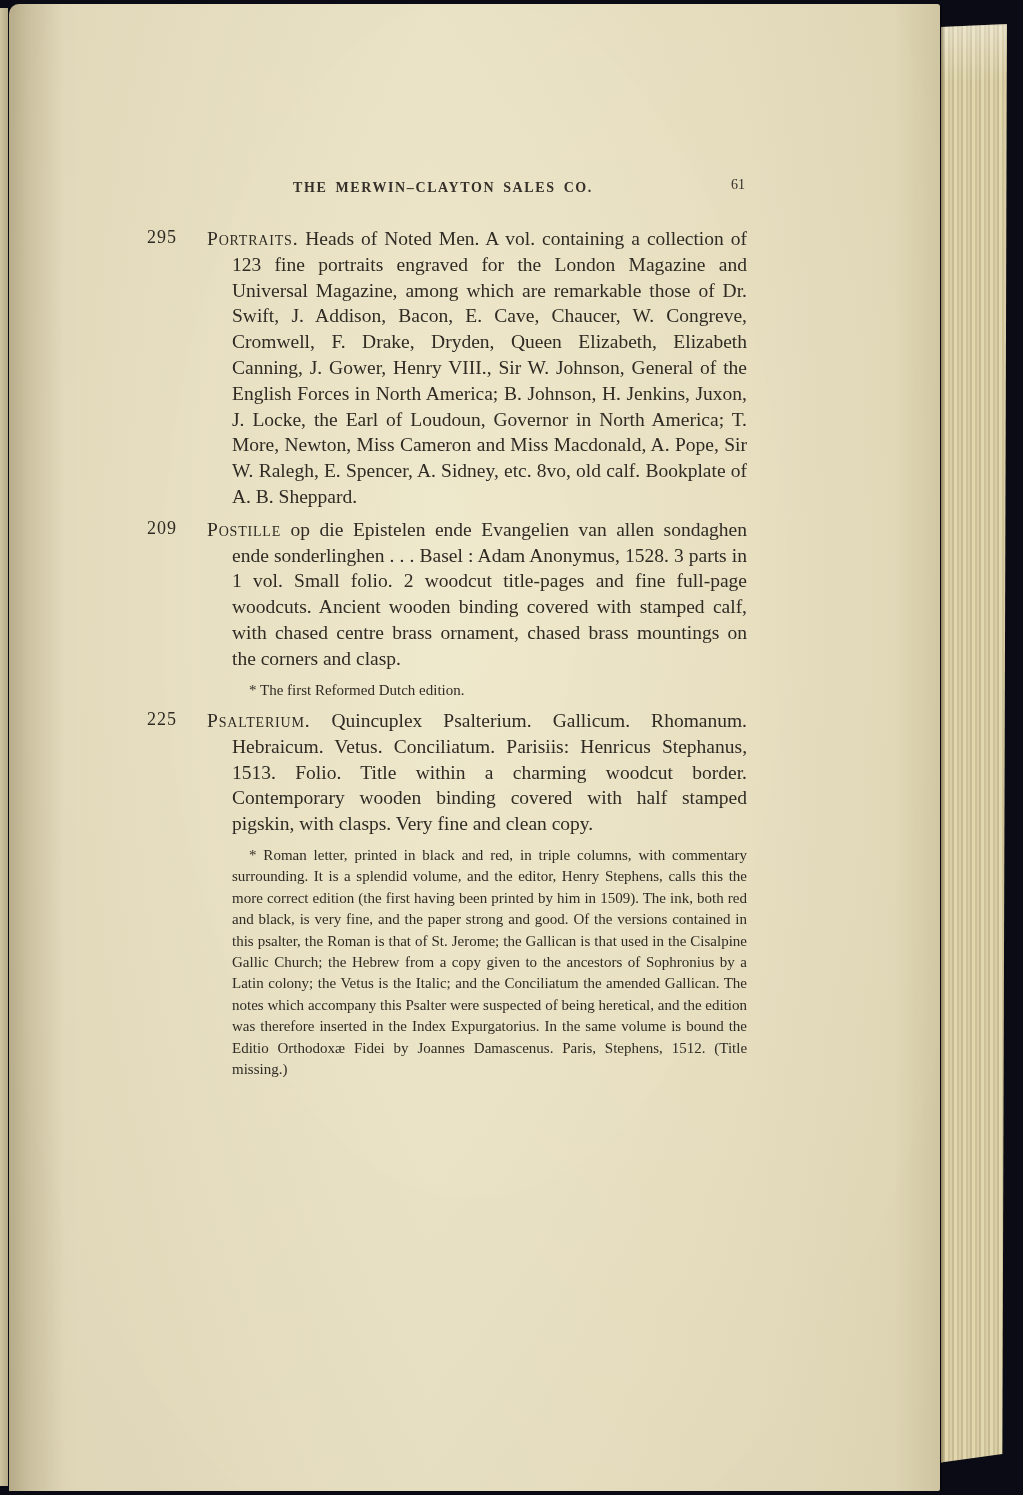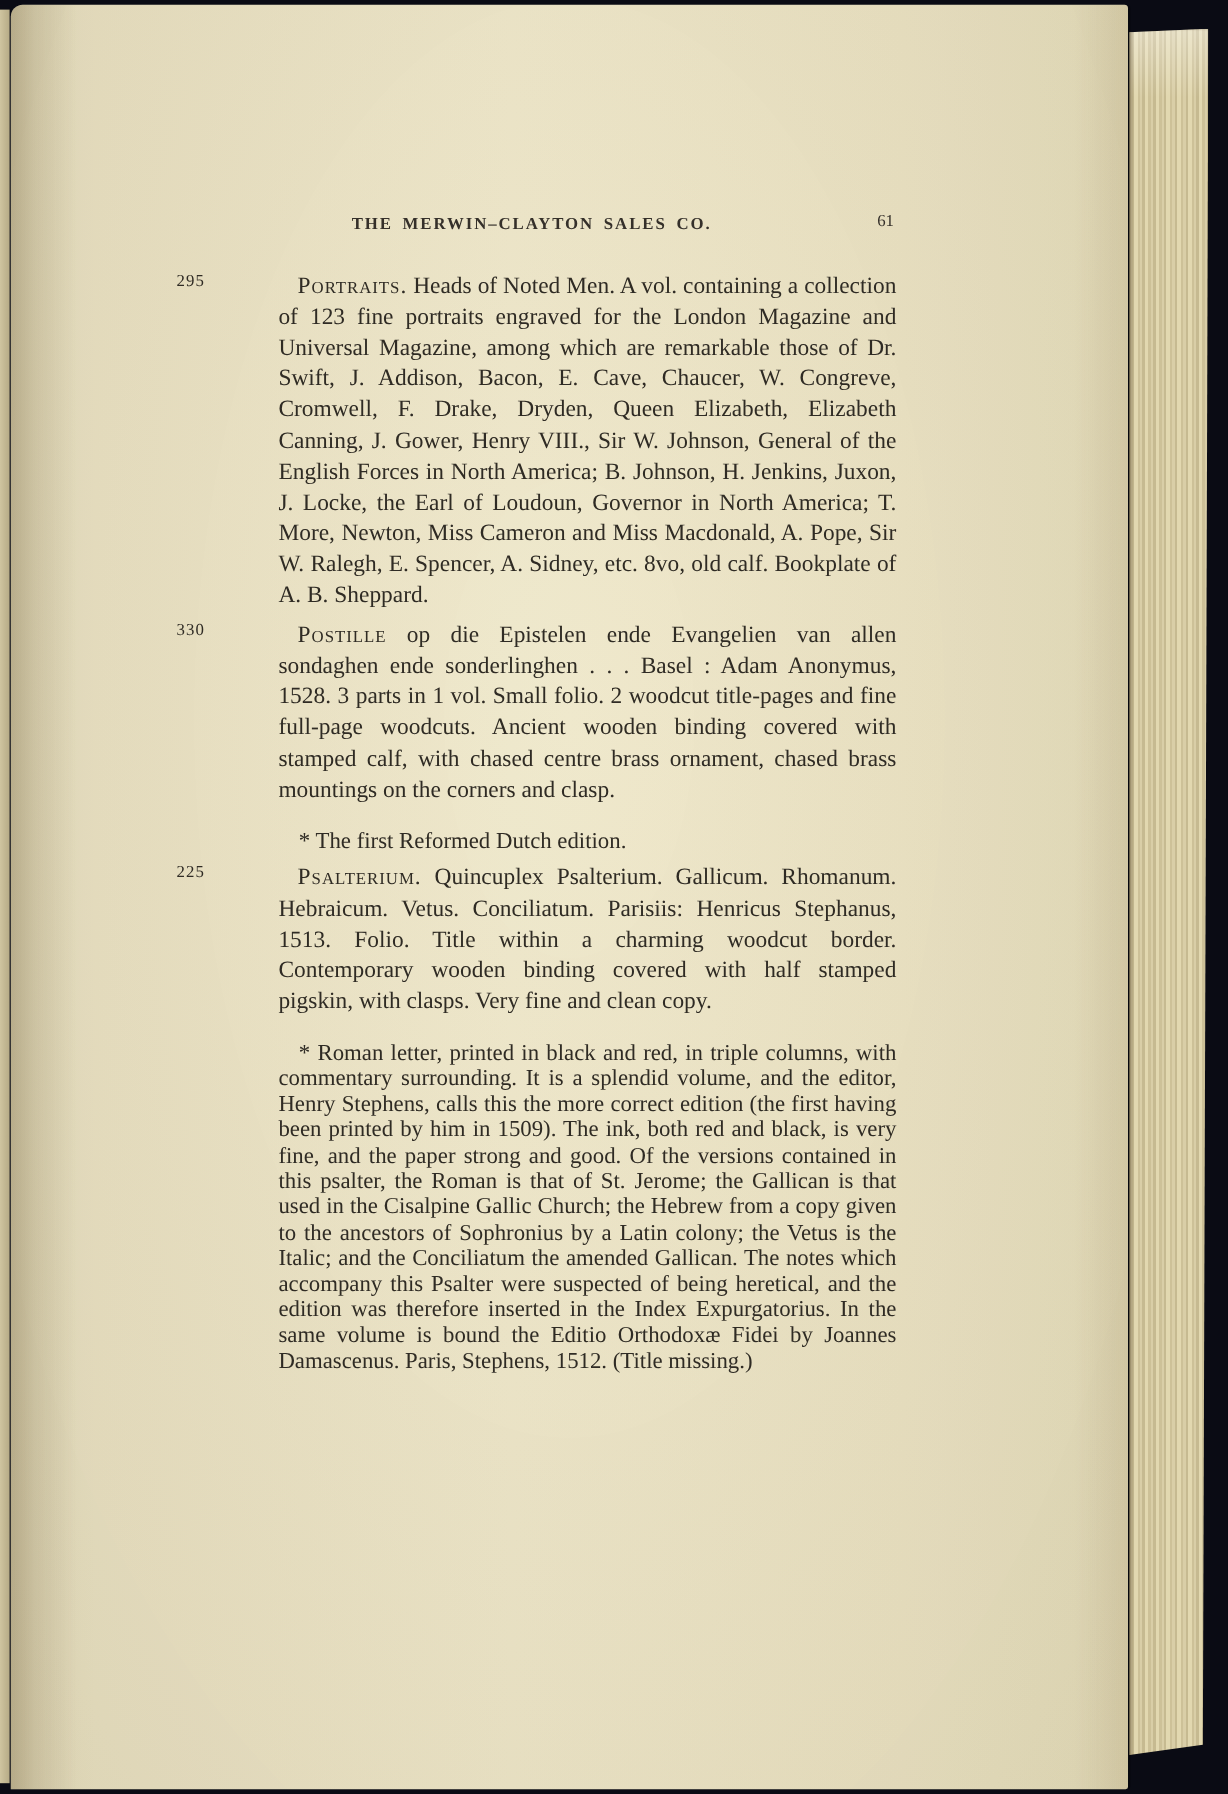--- a/index.html
+++ b/index.html
@@ -58,53 +58,53 @@
     font-size: 14px; font-weight: 700; letter-spacing: 1.6px;
     color: #35302a; word-spacing: 3px;
   }
   .page-number {
     position: absolute; right: 2px; top: -3px;
     font-size: 14px; color: #35302a;
   }
   .entry { position: relative; padding-left: 93px; margin-bottom: 7px; }
   .lot-number {
     position: absolute; left: 8px; top: 1px;
-    font-size: 14px; letter-spacing: 1px;
+    font-size: 18px; letter-spacing: 1px;
   }
   .entry p { margin: 0; }
   p.body {
     font-size: 19.5px; line-height: 25.8px;
     text-align: justify; text-indent: -25px;
   }
   p.note {
-    font-size: 19px; line-height: 21.4px;
+    font-size: 15px; line-height: 21.4px;
     text-align: justify; text-indent: 17px;
-    margin-top: 19px; margin-bottom: 2px;
+    margin-top: 8px; margin-bottom: 2px;
   }
   .run-i { }
-  .run-sc { font-variant: small-caps; letter-spacing: 0.8px; margin-left: 41px; }
+  .run-sc { font-variant: small-caps; letter-spacing: 0.8px; }
 </style>
 </head>
 <body>
 
 <div class="prev-page-sliver"></div>
 
 <div class="page">
   <div class="text-block">
     <div class="running-header">
       <span class="header-title">THE MERWIN–CLAYTON SALES CO.</span>
       <span class="page-number">61</span>
     </div>
     <div id="entries">
         <div class="entry">
           <span class="lot-number">295</span>
           <p class="body"><span class="run-sc">Portraits.</span><span> Heads of Noted Men. A vol. containing a collection of 123 fine portraits engraved </span><span class="run-i">for the London Magazine</span><span> and </span><span class="run-i">Universal Magazine,</span><span> among which are remarkable those of Dr. Swift, J. Addison, Bacon, E. Cave, Chaucer, W. Congreve, Cromwell, F. Drake, Dryden, Queen Elizabeth, Elizabeth Canning, J. Gower, Henry VIII., Sir W. Johnson, General of the English Forces in North America; B. Johnson, H. Jenkins, Juxon, J. Locke, the Earl of Loudoun, Governor in North America; T. More, Newton, Miss Cameron and Miss Macdonald, A. Pope, Sir W. Ralegh, E. Spencer, A. Sidney, etc. 8vo, old calf. Bookplate of A. B. Sheppard.</span></p>
         </div>
         <div class="entry">
-          <span class="lot-number">330</span>
+          <span class="lot-number">209</span>
           <p class="body"><span class="run-sc">Postille</span><span> op die Epistelen ende Evangelien van allen sondaghen ende sonderlinghen . . . Basel : </span><span class="run-i">Adam Anonymus</span><span>, 1528. 3 parts in 1 vol. Small folio. </span><span class="run-i">2 woodcut title-pages and fine full-page woodcuts.</span><span> Ancient wooden binding covered with stamped calf, with chased centre brass ornament, chased brass mountings on the corners and clasp.</span></p>
           <p class="note"><span>* The first Reformed Dutch edition.</span></p>
         </div>
         <div class="entry">
           <span class="lot-number">225</span>
           <p class="body"><span class="run-sc">Psalterium.</span><span> Quincuplex Psalterium. Gallicum. Rhomanum. Hebraicum. Vetus. Conciliatum. Parisiis: </span><span class="run-i">Henricus Stephanus</span><span>, 1513. Folio. </span><span class="run-i">Title within a charming woodcut border.</span><span> Contemporary wooden binding covered with half stamped pigskin, with clasps. Very fine and clean copy.</span></p>
           <p class="note"><span>* Roman letter, printed in black and red, in triple columns, with commentary surrounding. It is a splendid volume, and the editor, Henry Stephens, calls this the more correct edition (the first having been printed by him in 1509). The ink, both red and black, is very fine, and the paper strong and good. Of the versions contained in this psalter, the </span><span class="run-i">Roman</span><span> is that of St. Jerome; the </span><span class="run-i">Gallican</span><span> is that used in the Cisalpine Gallic Church; the </span><span class="run-i">Hebrew</span><span> from a copy given to the ancestors of Sophronius by a Latin colony; the </span><span class="run-i">Vetus</span><span> is the Italic; and the </span><span class="run-i">Conciliatum</span><span> the amended Gallican. The notes which accompany this Psalter were suspected of being heretical, and the edition was therefore inserted in the </span><span class="run-i">Index Expurgatorius</span><span>. In the same volume is bound the </span><span class="run-i">Editio Orthodoxæ Fidei</span><span> by </span><span class="run-i">Joannes Damascenus</span><span>. Paris, Stephens, 1512. (Title missing.)</span></p>
         </div>
       </div>
   </div>

